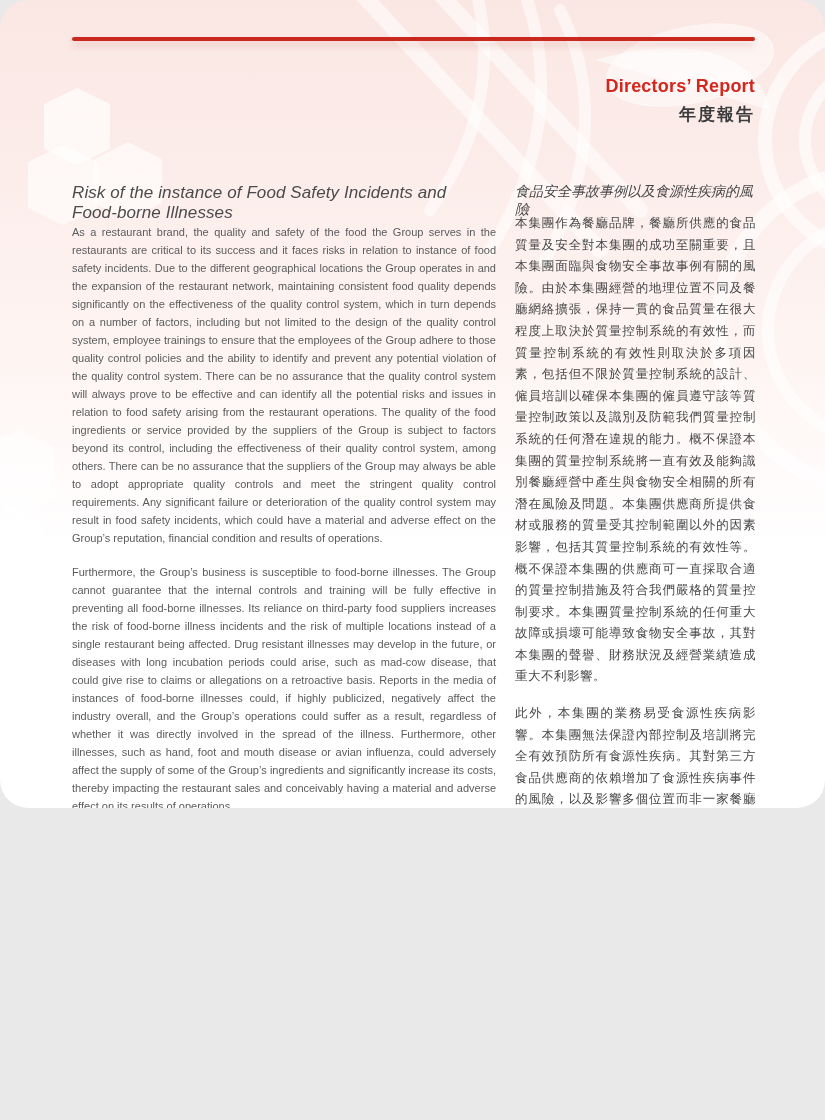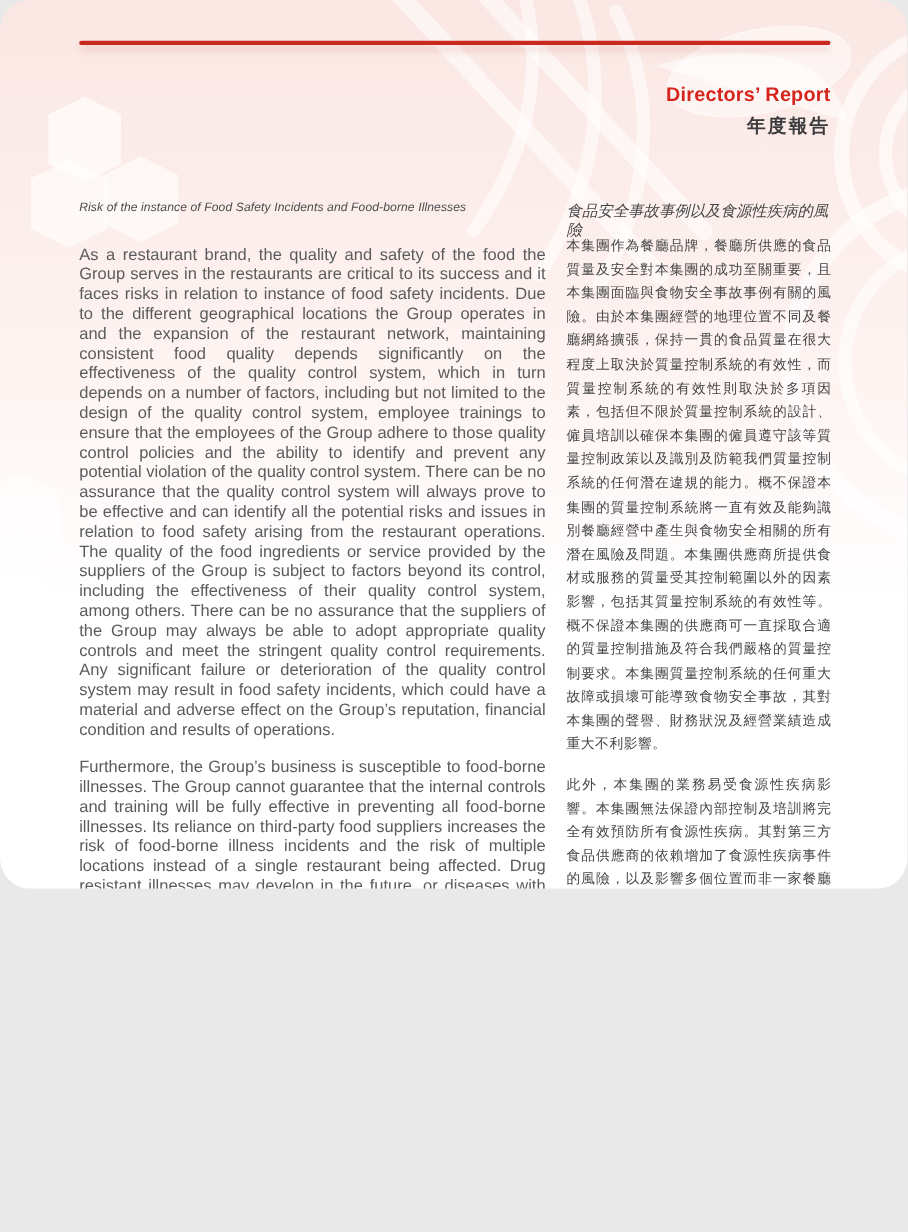--- a/index.html
+++ b/index.html
@@ -52,40 +52,40 @@
     font-weight: bold;
     letter-spacing: 2px;
   }
 
   .section-headings { position: absolute; top: 183px; left: 0; width: 100%; }
   .heading-en {
     position: absolute;
     left: 72px;
     width: 424px;
     font-style: italic;
-    font-size: 11px;
+    font-size: 17px;
     color: #4b4b4d;
     letter-spacing: 0.1px;
   }
   .heading-zh {
     position: absolute;
     left: 515px;
     width: 241px;
     font-style: italic;
     font-size: 14px;
     color: #454547;
   }
 
   .col-en {
     position: absolute;
     left: 72px;
     top: 223px;
     width: 424px;
     color: #5a5b5d;
-    font-size: 15px;
+    font-size: 11px;
     line-height: 18px;
     text-align: justify;
   }
   .col-en .para + .para { margin-top: 16px; }
 
   .col-zh {
     position: absolute;
     left: 515px;
     top: 214px;
     width: 241px;

